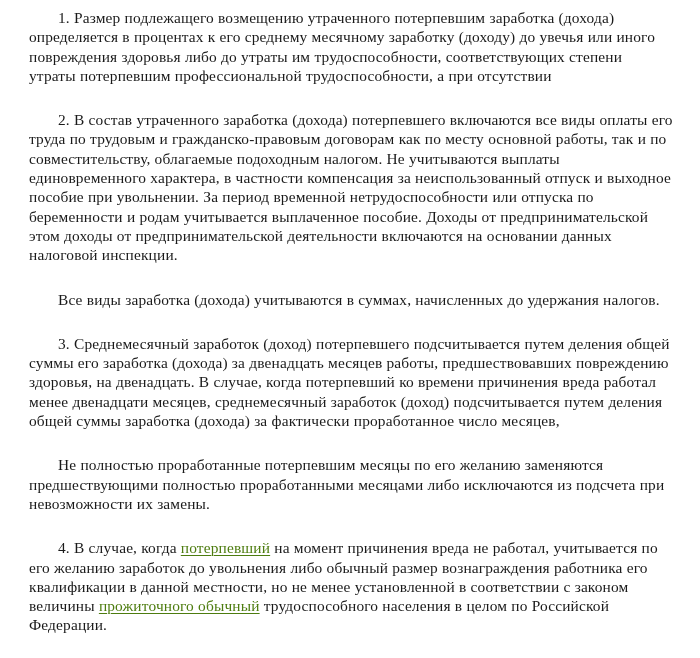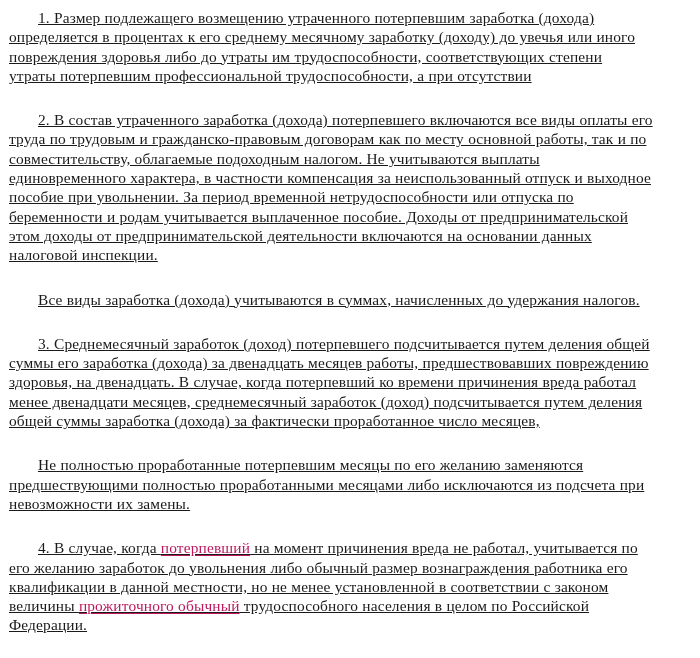--- a/index.html
+++ b/index.html
@@ -13,23 +13,22 @@
     height: 658px;
     overflow: hidden;
     font-family: "Liberation Serif", "DejaVu Serif", serif;
     color: #1a1a1a;
     -webkit-font-smoothing: antialiased;
   }
   #doc {
     box-sizing: border-box;
     width: 700px;
     height: 658px;
-    padding: 8px 6px 0 9px;
+    padding: 8px 6px 0 29px;
     background: #ffffff;
-    text-decoration: underline;
   }
   .para {
     margin: 0 0 0 0;
     font-size: 15.4px;
     line-height: 19.3px;
     text-align: left;
     text-indent: 29px;
     color: #1a1a1a;
     letter-spacing: 0.01em;
     word-spacing: 0.01em;
@@ -47,21 +46,21 @@
   }
   .note {
     margin-top: 5px;
     font-size: 14.2px;
     line-height: 19px;
     color: #808080;
     text-indent: 0;
     white-space: nowrap;
   }
   a.doclink {
-    color: #be185d;
+    color: #4d7c0f;
     text-decoration: underline;
     text-decoration-thickness: 1px;
     text-underline-offset: 2px;
     cursor: pointer;
   }
 </style>
 </head>
 <body>
 
 <div id="doc">

